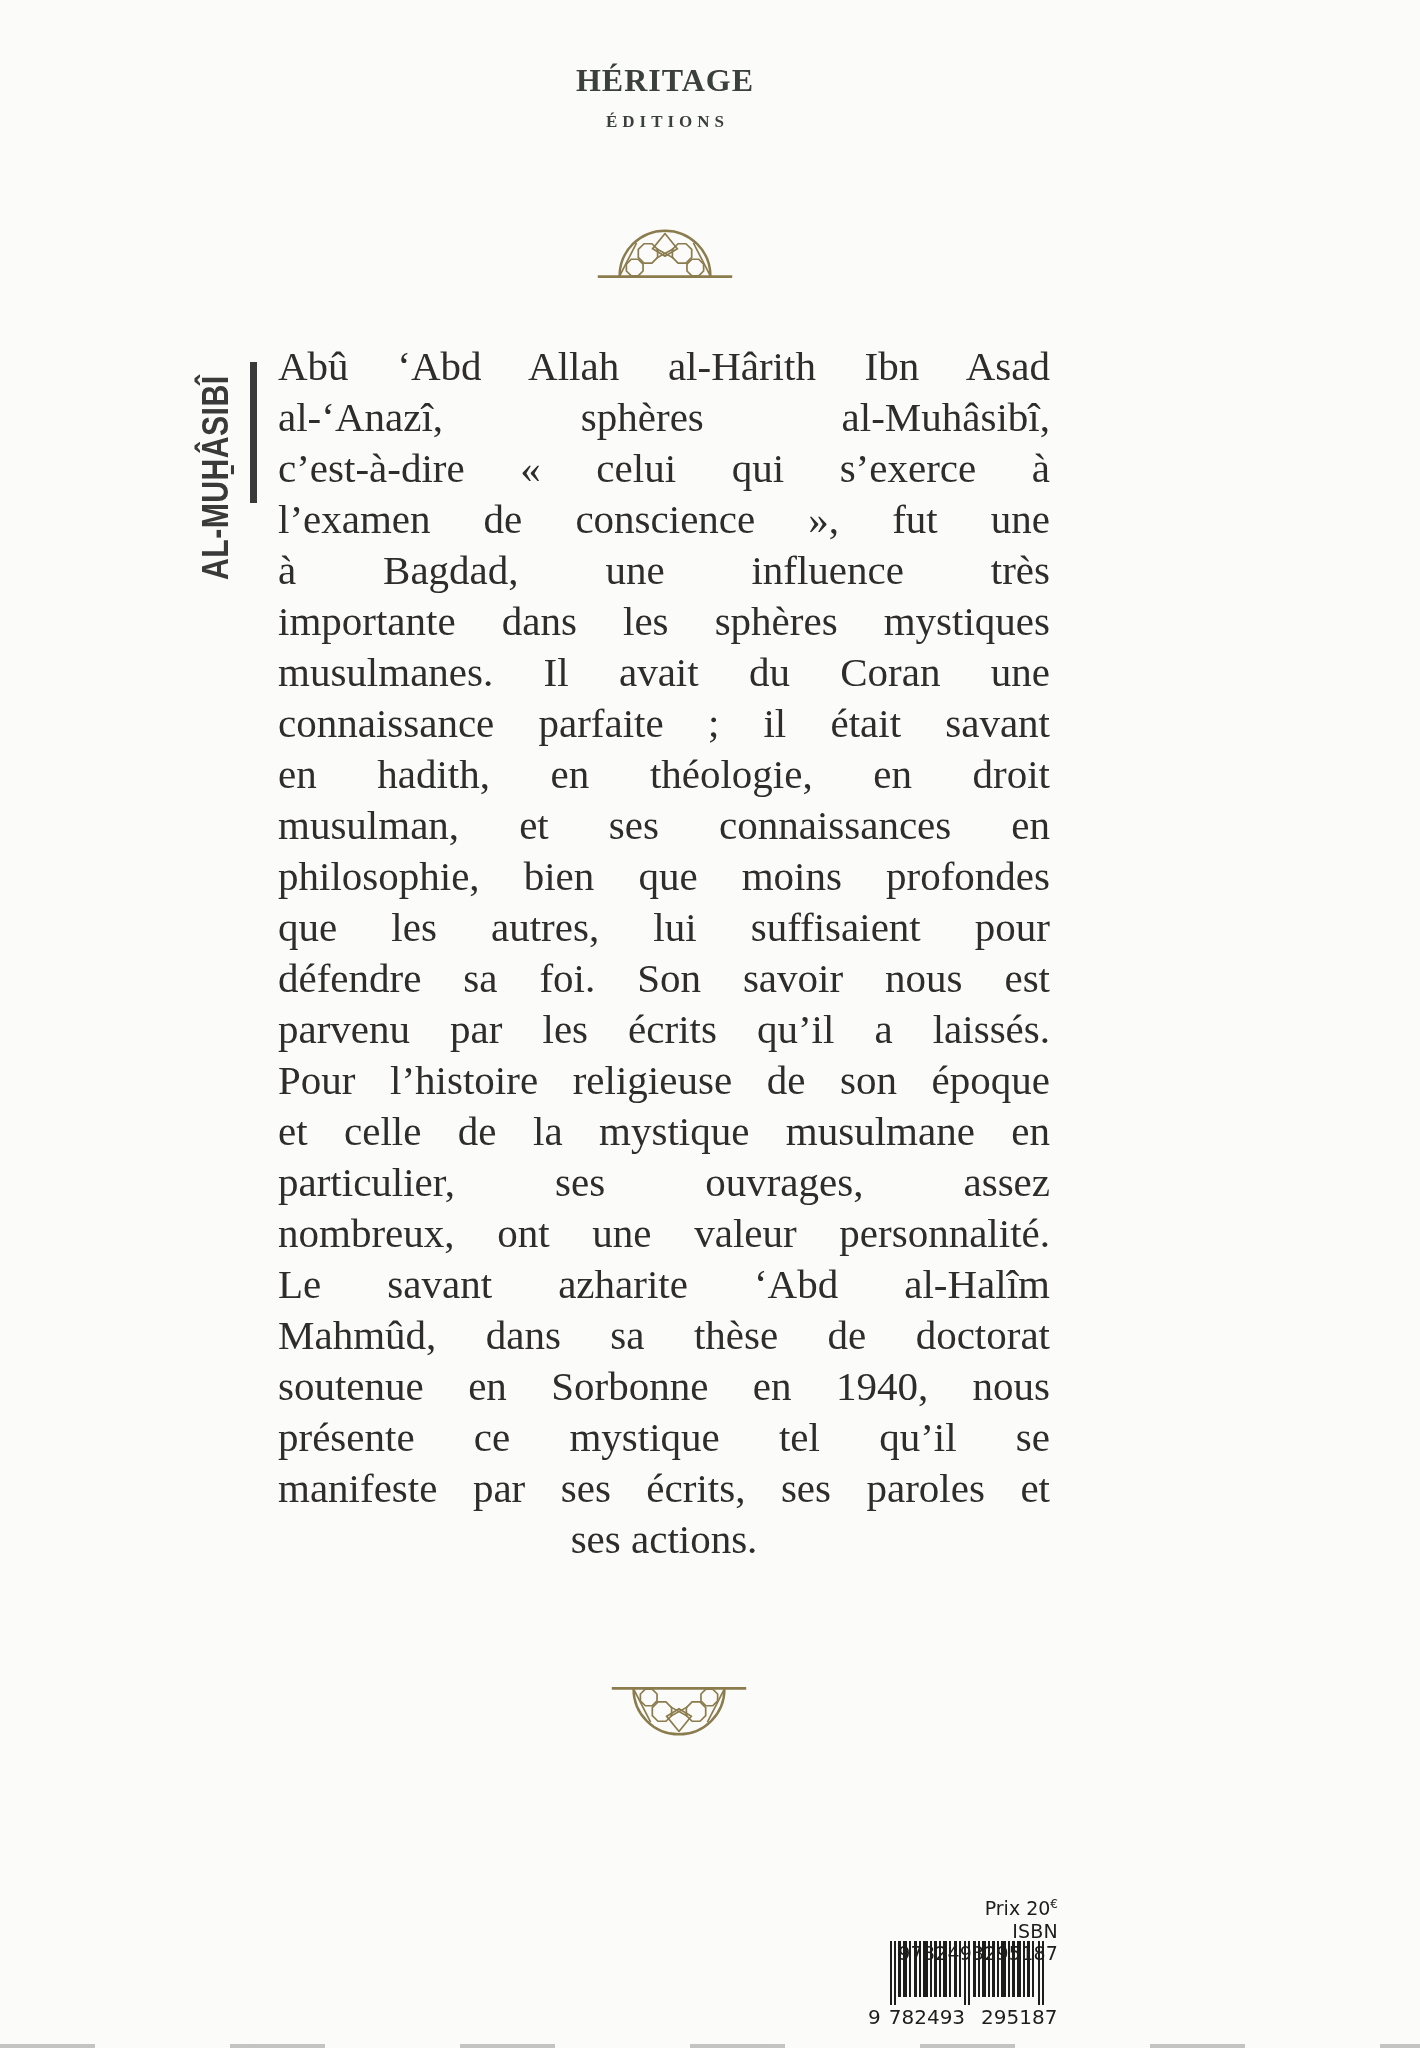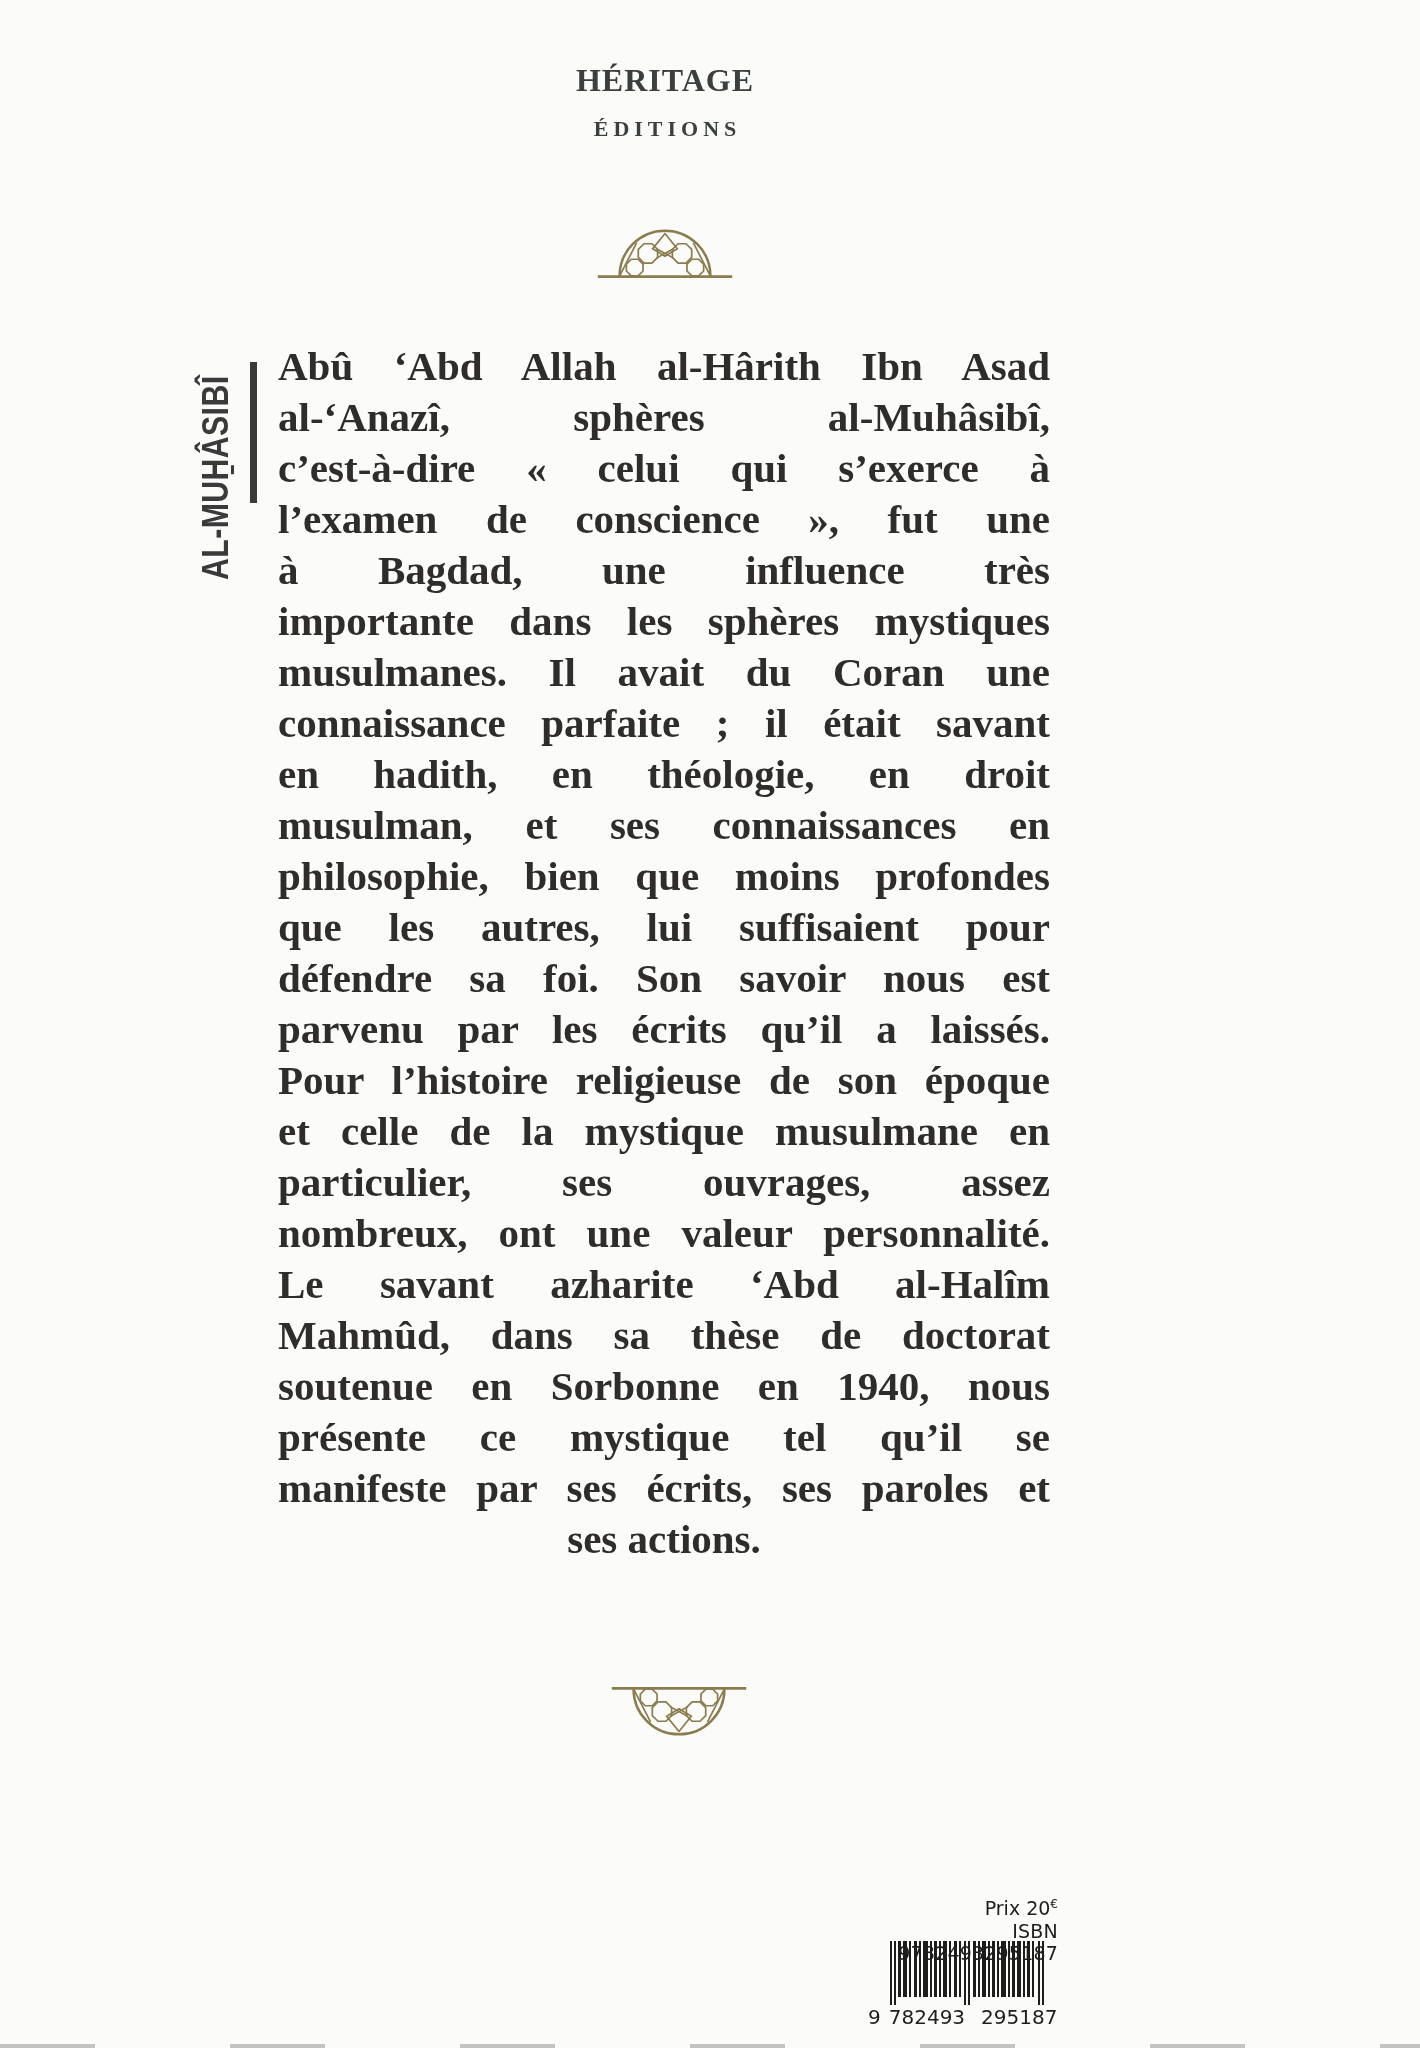--- a/index.html
+++ b/index.html
@@ -16,41 +16,41 @@
     position:relative;width:1420px;height:2048px;background:var(--c-background);
     overflow:hidden;
   }
   
   .logo-block{position:absolute;top:56px;left:0;width:1330px;text-align:center;color:var(--c-logo);}
   .logo-title{
     font-family:"Liberation Serif",serif;font-weight:700;font-size:32px;line-height:48px;
     letter-spacing:1px;margin:0;
   }
   .logo-sub{
-    font-family:"Liberation Serif",serif;font-weight:700;font-size:22px;line-height:22px;
-    letter-spacing:5px;text-indent:5px;margin-top:14px;
+    font-family:"Liberation Serif",serif;font-weight:700;font-size:17px;line-height:22px;
+    letter-spacing:5px;text-indent:5px;margin-top:7px;
   }
   
   .ornament-top{position:absolute;top:224px;left:0;width:1330px;text-align:center;}
   .ornament-bottom{position:absolute;top:1686px;left:14px;width:1330px;text-align:center;}
   .orn{display:inline-block;}
   .orn-flip{transform:scaleY(-1);}
   .orn *{stroke:var(--c-ornament);fill:none;}
   
   .spine-rule{position:absolute;left:250px;top:362px;width:7px;height:141px;background:var(--c-spine_label);}
   .spine-label{
     position:absolute;left:194px;top:580px;transform:rotate(-90deg);transform-origin:0 0;
     font-family:"Liberation Sans",sans-serif;font-weight:700;font-size:36px;line-height:44px;
     color:var(--c-spine_label);white-space:nowrap;
   }
   .spine-label-inner{display:inline-block;transform:scaleX(0.84);transform-origin:left center;letter-spacing:0.5px;}
   
   .body-text{
     position:absolute;left:278px;top:341px;width:772px;
-    font-family:"Liberation Serif",serif;font-size:41px;line-height:51px;color:var(--c-text);font-weight:bold;
+    font-family:"Liberation Serif",serif;font-size:41px;line-height:51px;color:var(--c-text);
   }
   .text-line{text-align:justify;text-align-last:justify;text-justify:inter-word;white-space:normal;}
   .text-line:last-child{text-align:left;text-align-last:center;}
   
   .price-block{
     position:absolute;top:1893px;left:856px;width:202px;text-align:right;
     font-family:"DejaVu Sans",sans-serif;color:var(--c-barcode);
   }
   .price-line{font-size:19px;line-height:22px;}
   .price-line sup{font-size:12px;}

